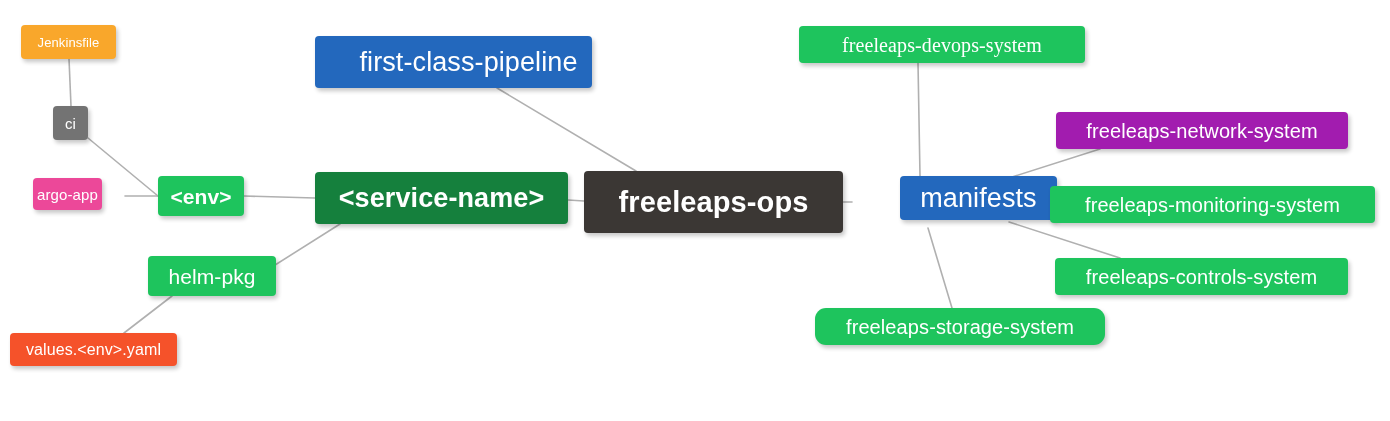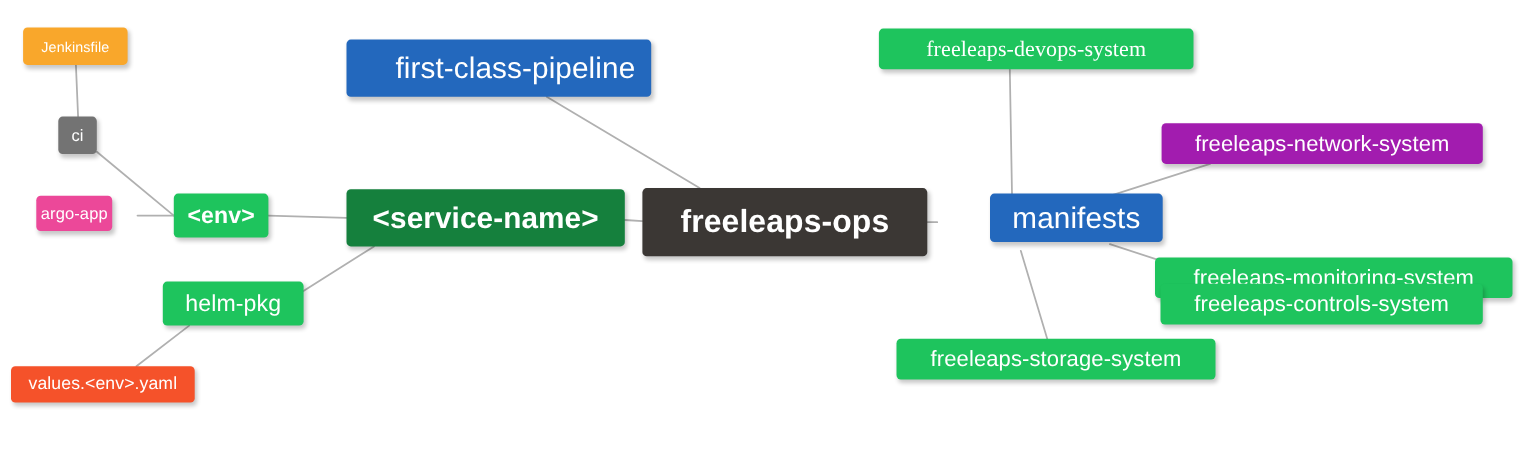--- a/index.html
+++ b/index.html
@@ -70,17 +70,17 @@
       <div class="mm-node" style="left: 33px; top: 178px; width: 69px; height: 32px; background: #ec4899; font-size: 15px;">argo-app</div>
       <div class="mm-node" style="left: 158px; top: 176px; width: 86px; height: 40px; background: rgb(30, 196, 93); font-size: 21px; font-weight: bold;">&lt;env&gt;</div>
       <div class="mm-node" style="left: 148px; top: 256px; width: 128px; height: 40px; background: rgb(30, 196, 93); font-size: 21px;">helm-pkg</div>
       <div class="mm-node" style="left: 10px; top: 333px; width: 167px; height: 33px; background: rgb(245, 82, 42); font-size: 16px;">values.&lt;env&gt;.yaml</div>
       <div class="mm-node" style="left: 315px; top: 172px; width: 253px; height: 52px; background: #15803d; font-size: 27px; font-weight: bold;">&lt;service-name&gt;</div>
       <div class="mm-node" style="left: 315px; top: 36px; width: 277px; height: 52px; background: rgb(35, 104, 189); font-size: 27px; padding-left: 40px;">first-class-pipeline</div>
       <div class="mm-node" style="left: 584px; top: 171px; width: 259px; height: 62px; background: rgb(59, 55, 52); font-size: 29px; font-weight: bold;">freeleaps-ops</div>
       <div class="mm-node" style="left: 852px; top: 176px; width: 157px; height: 44px; background: rgb(35, 104, 189); font-size: 27px; margin-left: 48px;">manifests</div>
       <div class="mm-node" style="left: 799px; top: 26px; width: 286px; height: 37px; background: rgb(30, 196, 93); font-size: 20px; font-family: Liberation Serif, serif;">freeleaps-devops-system</div>
       <div class="mm-node" style="left: 1056px; top: 112px; width: 292px; height: 37px; background: #a21caf; font-size: 20px;">freeleaps-network-system</div>
-      <div class="mm-node" style="left: 1050px; top: 186px; width: 325px; height: 37px; background: rgb(30, 196, 93); font-size: 20px; margin-top: 48px;">freeleaps-monitoring-system</div>
+      <div class="mm-node" style="left: 1050px; top: 186px; width: 325px; height: 37px; background: rgb(30, 196, 93); font-size: 20px;">freeleaps-monitoring-system</div>
       <div class="mm-node" style="left: 1055px; top: 258px; width: 293px; height: 37px; background: rgb(30, 196, 93); font-size: 20px;">freeleaps-controls-system</div>
-      <div class="mm-node" style="left: 815px; top: 308px; width: 290px; height: 37px; background: rgb(30, 196, 93); font-size: 20px;">freeleaps-storage-system</div>
+      <div class="mm-node" style="left: 815px; top: 308px; width: 290px; height: 37px; background: rgb(30, 196, 93); font-size: 20px; border-radius: 11px;">freeleaps-storage-system</div>
     </div>
 </div>
 
 </body></html>

